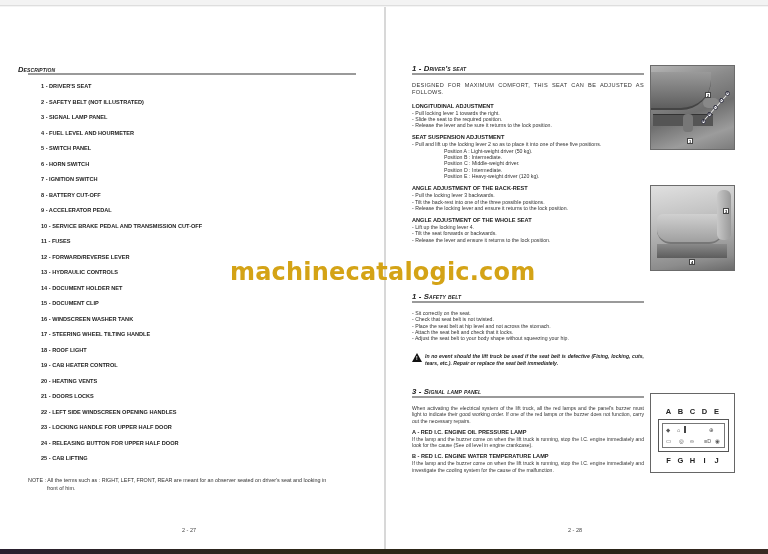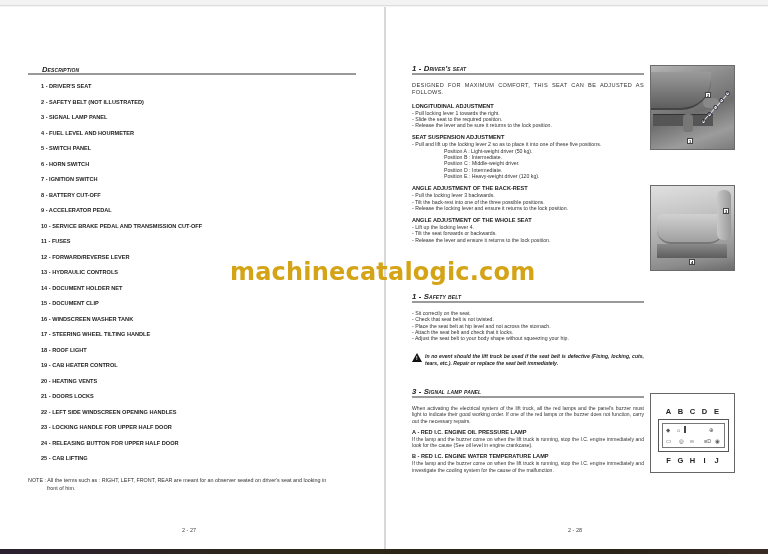--- a/index.html
+++ b/index.html
@@ -48,21 +48,21 @@
   .lamp { position: absolute; font-size: 5.5px; color: #555; line-height: 6px; }
 
   .watermark { position: absolute; left: 230px; top: 258px; font-size: 24px; font-weight: bold; color: #d4a316; letter-spacing: 0.2px; z-index: 5; font-family: "DejaVu Sans", sans-serif; }
 </style>
 </head>
 <body>
 
 <div class="topbar"></div>
 
 <div class="page left">
-  <div class="sec-title" style="left:42px; top:58px;">Description</div>
+  <div class="sec-title" style="left:18px; top:58px;">Description</div>
   <div class="sec-rule" style="left:28px; top:66px; width:328px;"></div>
 
   <ul class="list" style="top:74px;">
     <li>1 - DRIVER'S SEAT</li>
     <li>2 - SAFETY BELT (NOT ILLUSTRATED)</li>
     <li>3 - SIGNAL LAMP PANEL</li>
     <li>4 - FUEL LEVEL AND HOURMETER</li>
     <li>5 - SWITCH PANEL</li>
     <li>6 - HORN SWITCH</li>
     <li>7 - IGNITION SWITCH</li>

